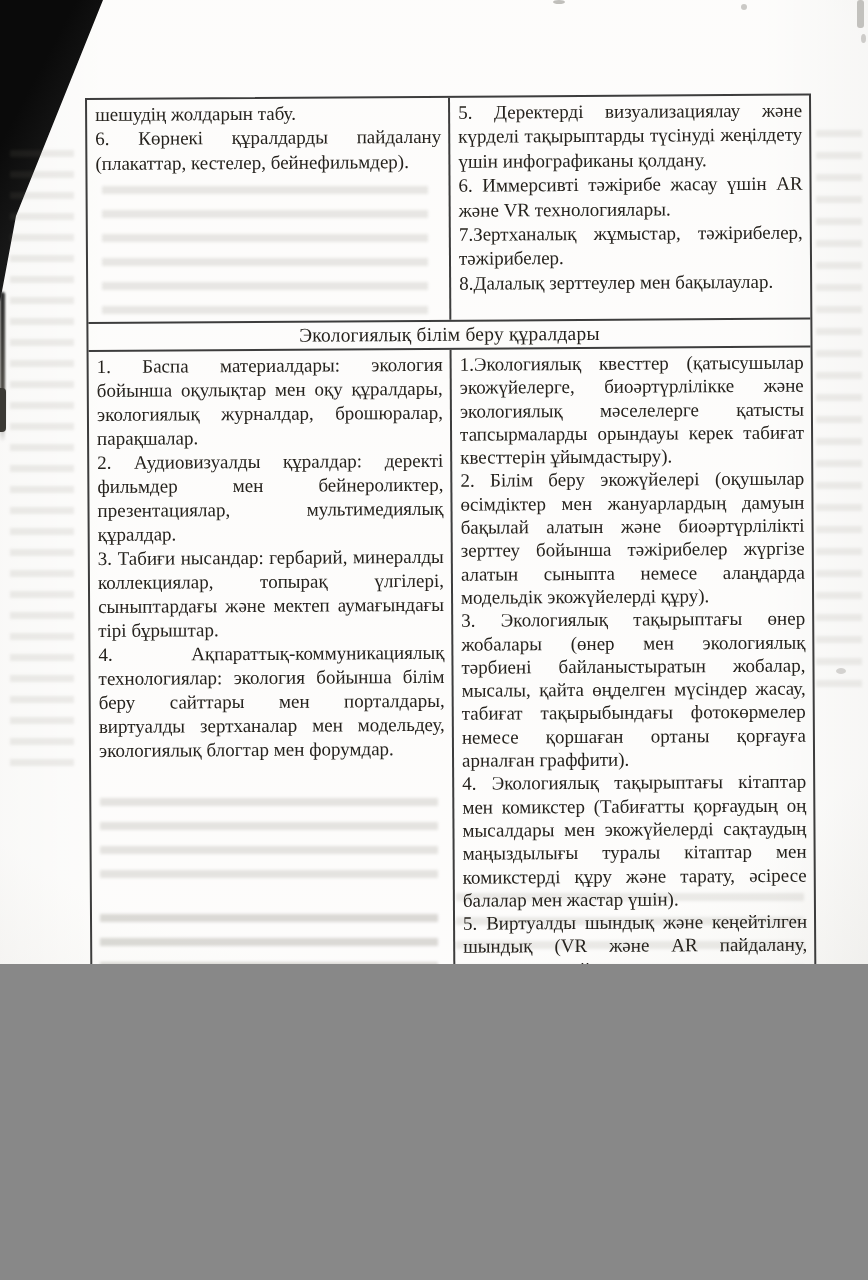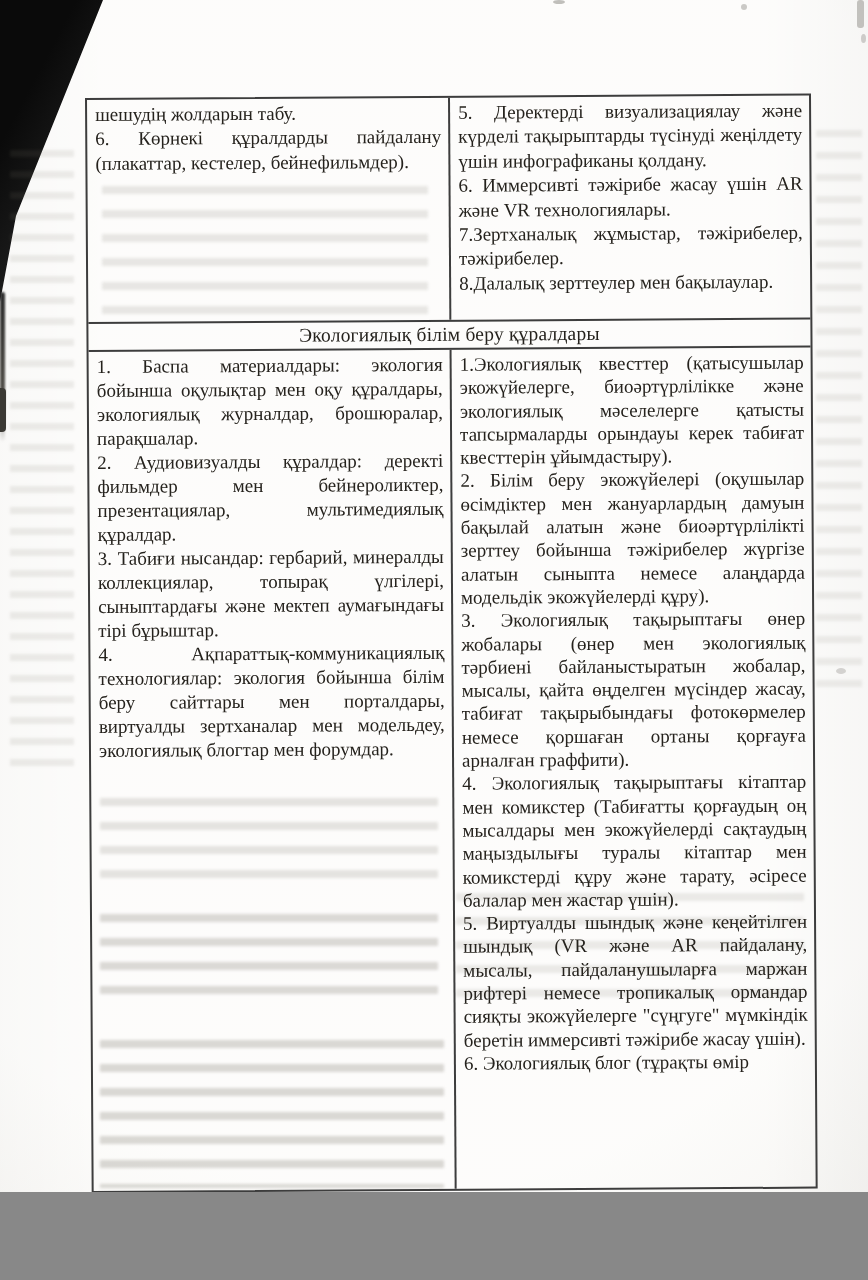--- a/index.html
+++ b/index.html
@@ -8,21 +8,21 @@
     --table_border:#3d3d3d;
     --photo_backdrop:#141414;
   }
   html,body{margin:0;padding:0;}
   body{
     font-family:"Liberation Serif","DejaVu Serif",serif;
     background:#888;
   }
   .page{
     position:relative;
-    width:868px;height:1192px;
+    width:868px;height:964px;
     overflow:hidden;
     background:
       radial-gradient(130% 105% at 45% 42%, rgba(255,255,255,.55) 55%, rgba(205,202,193,.35) 100%),
       linear-gradient(to right, rgba(0,0,0,.03), rgba(0,0,0,0) 12%, rgba(0,0,0,0) 88%, rgba(0,0,0,.05)),
       var(--paper);
     color:var(--ink);
     font-size:19px;
   }
   
   .backdrop-halo{

